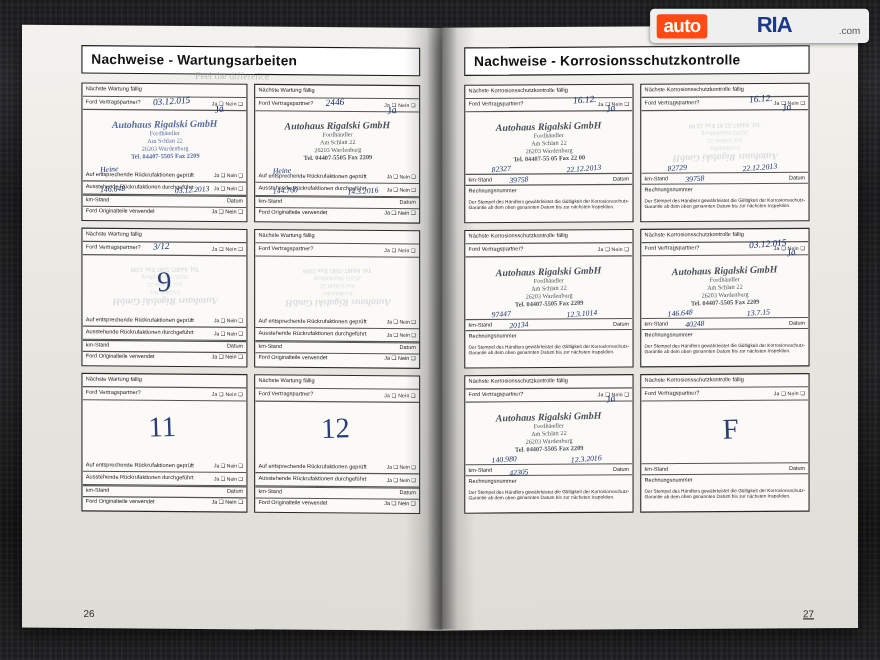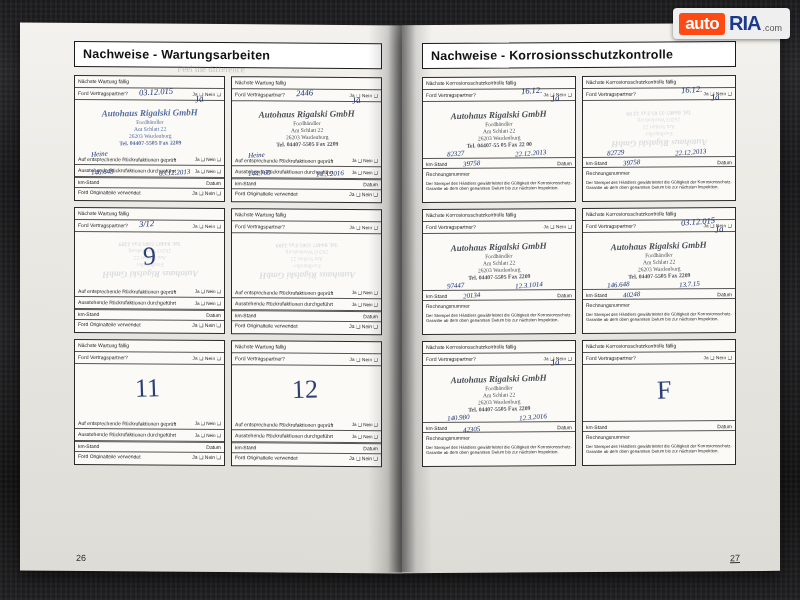--- a/index.html
+++ b/index.html
@@ -15,20 +15,21 @@
   .scene:before{
     content:"";position:absolute;inset:0;
     background-image:repeating-linear-gradient(90deg, rgba(255,255,255,.035) 0 2px, rgba(0,0,0,.05) 2px 5px),
                      repeating-linear-gradient(0deg, rgba(255,255,255,.025) 0 2px, rgba(0,0,0,.04) 2px 5px);
     opacity:.8;pointer-events:none;
   }
   .watermark{
     position:absolute;top:8px;right:10px;display:flex;align-items:center;
     background:#efefef;border-radius:4px;padding:4px 8px 4px 6px;z-index:40;
     box-shadow:0 1px 4px rgba(0,0,0,.5);
+    gap:41px;
   }
   .wm-auto{background:#ff4a14;color:#fff;font-weight:bold;font-size:17px;border-radius:3px;padding:1px 6px;letter-spacing:-.5px;}
   .wm-ria{color:#1b3a8c;font-weight:bold;font-size:20px;margin-left:4px;letter-spacing:-1px;}
   .wm-com{color:#555;font-size:9px;align-self:flex-end;margin-left:2px;margin-bottom:2px;}
 
   
   .book{position:absolute;left:20px;top:24px;width:760px;height:548px;}
   .page{
     position:absolute;top:0;height:548px;
     background:linear-gradient(180deg,#f3f2ee 0%,#e9e8e3 40%,#dedcd6 100%);

